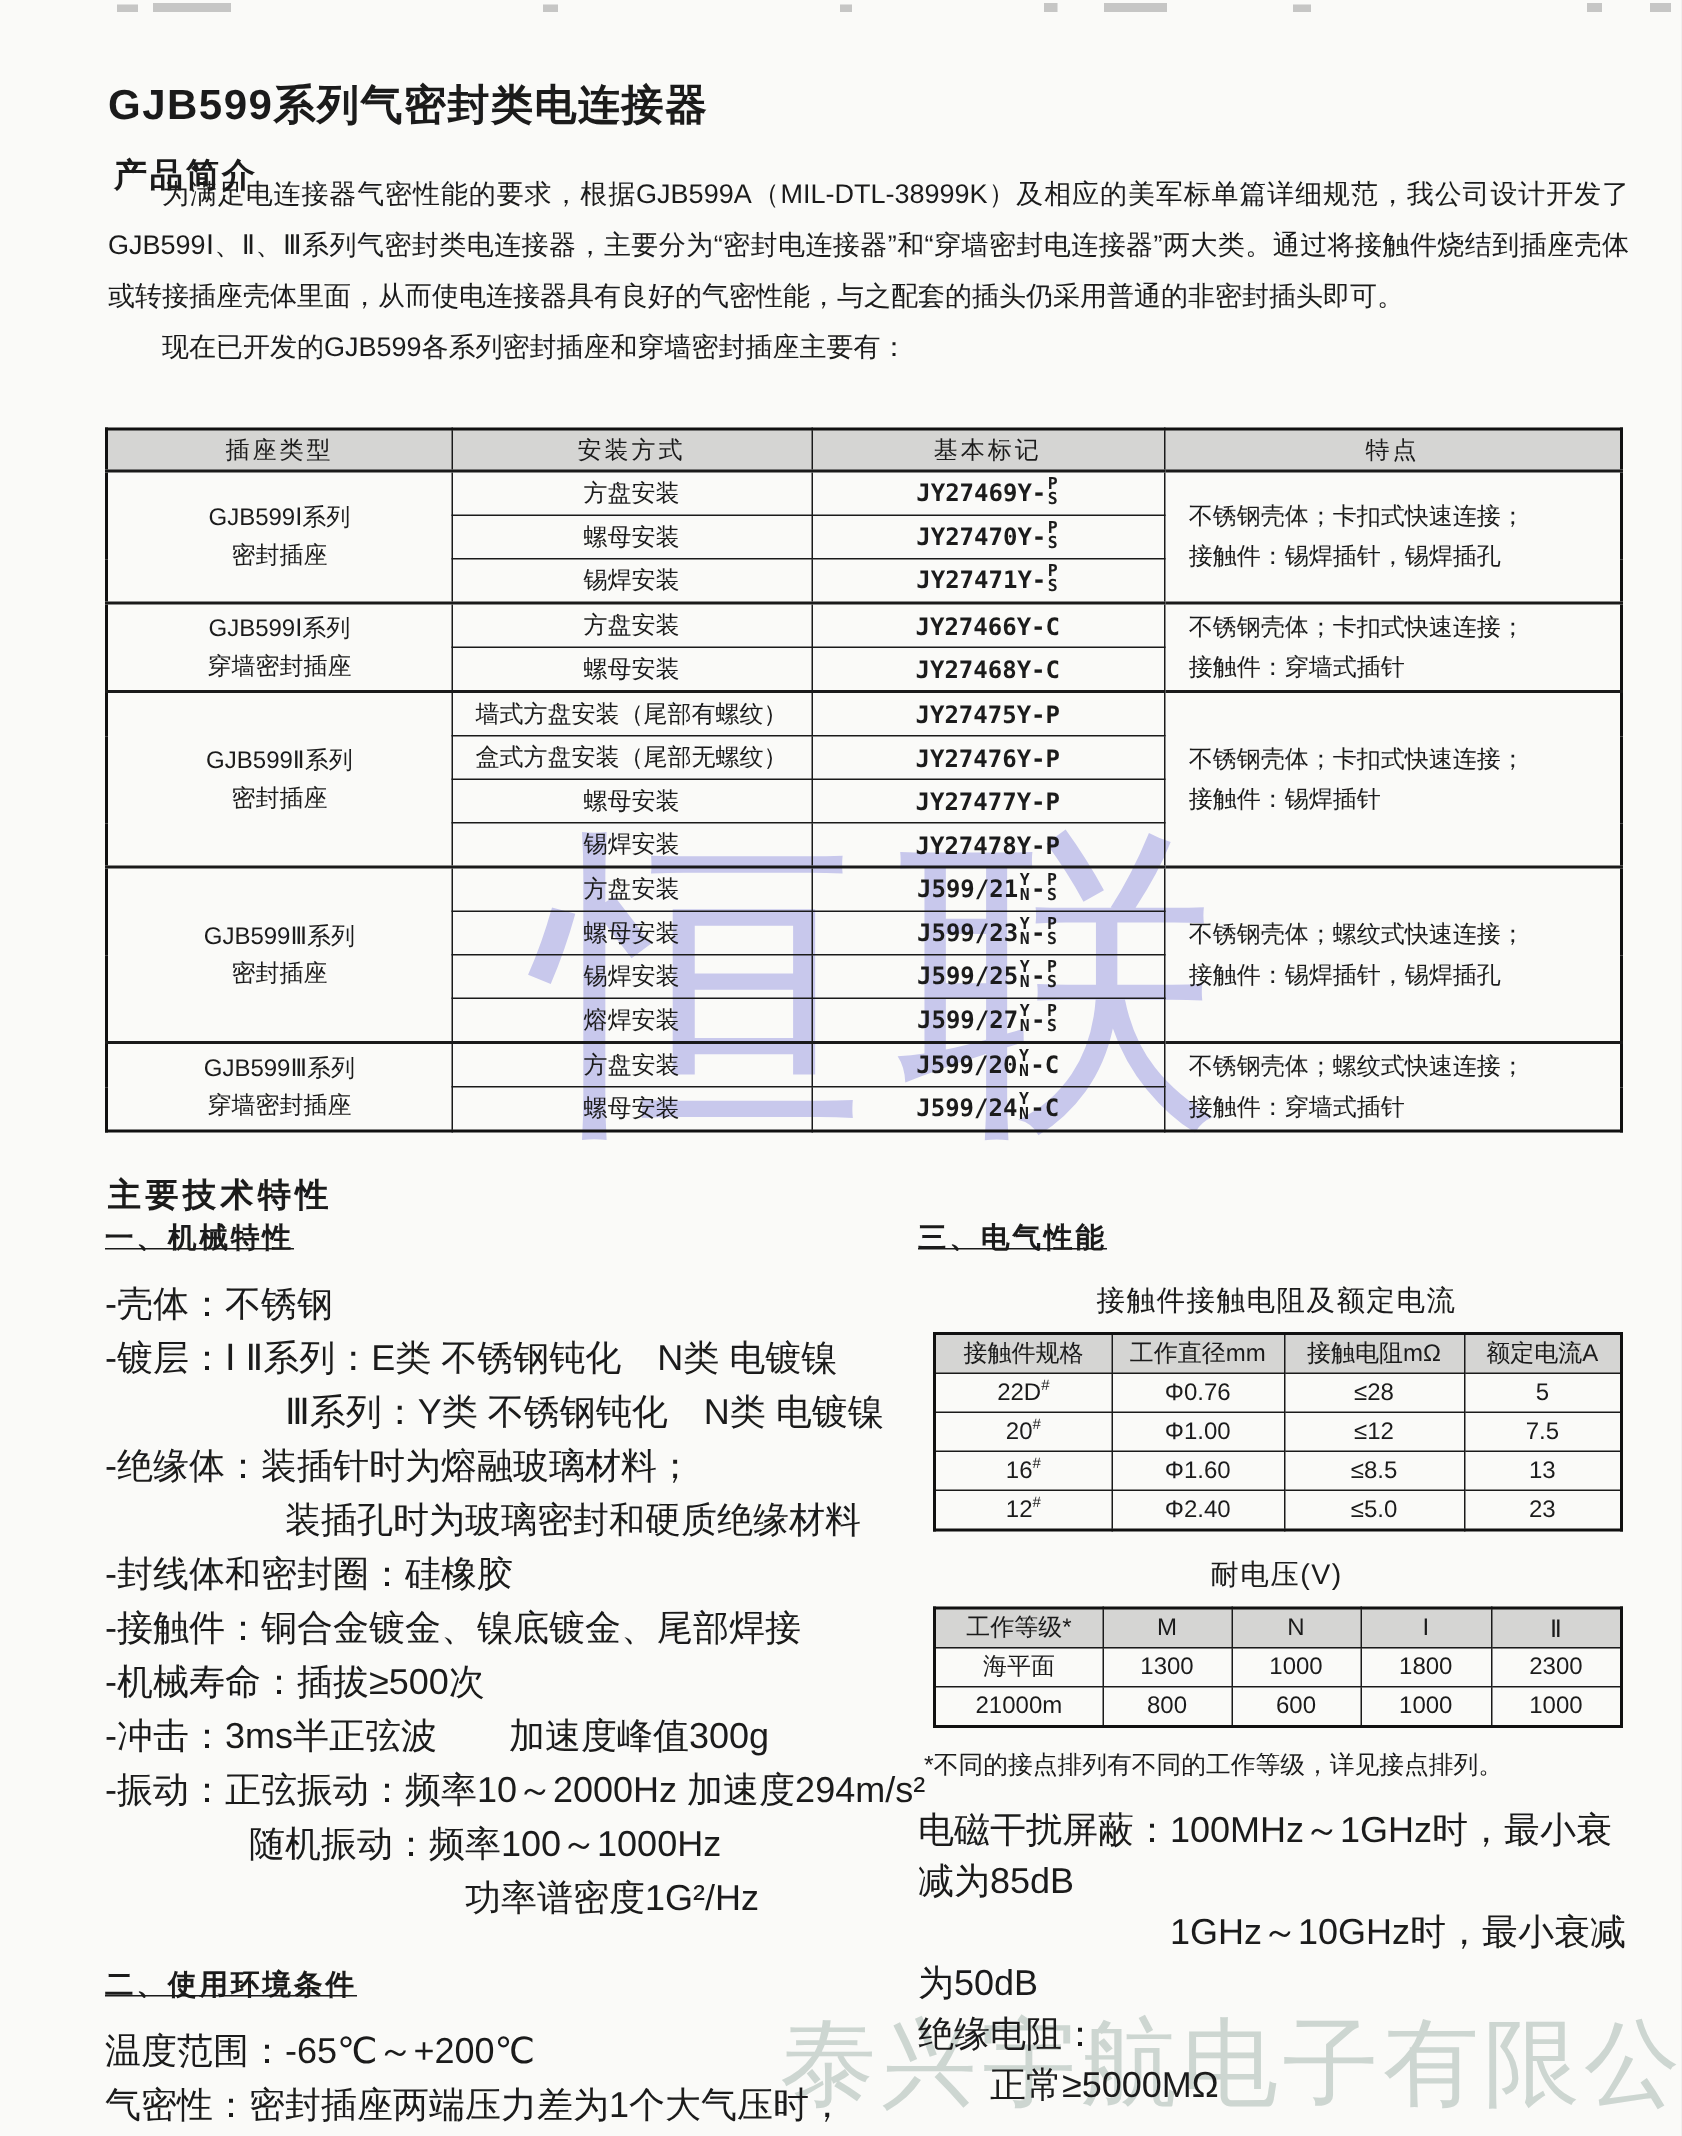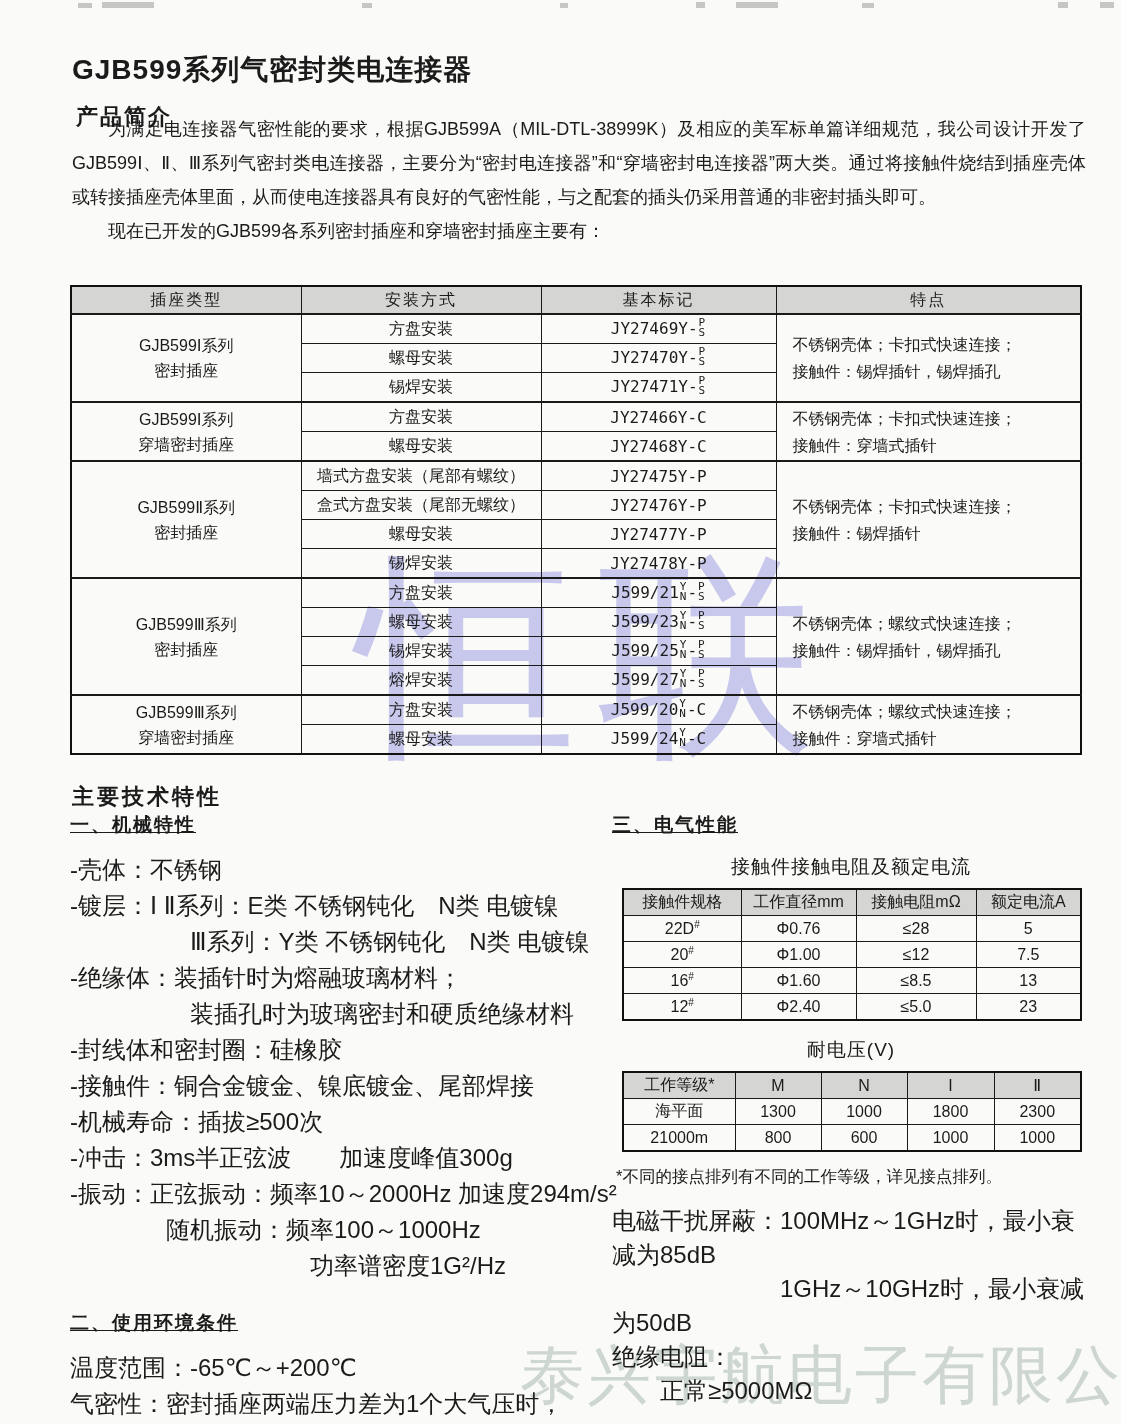--- a/index.html
+++ b/index.html
@@ -44,21 +44,21 @@
     border:1px solid #1a1a1a;text-align:center;vertical-align:middle;
     padding:0 4px;background:transparent;
   }
   .main-table th{background:#d5d5d3;height:26px;font-weight:400;letter-spacing:2px;}
   .main-table td{height:28px;}
   .main-table{border:2px solid #111;}
   .main-table tr.group-start td{border-top-width:2px;}
   .main-table thead tr th{border-bottom-width:2px;}
   .type-cell{white-space:pre-line;line-height:25px;}
   .feature-cell{text-align:left !important;padding-left:16px !important;white-space:pre-line;line-height:27px;}
-  .mark-cell{font-family:"DejaVu Sans Mono",monospace;font-size:16px;letter-spacing:0;}
+  .mark-cell{font-family:"DejaVu Sans Mono",monospace;font-size:16px;letter-spacing:0;font-weight:bold;}
   .stack{display:inline-flex;flex-direction:column;vertical-align:middle;margin:0 1px;position:relative;top:-1px;}
   .stack i{font-style:normal;display:block;font-size:11px;line-height:10px;text-align:center;}
   
   .tech-heading{position:absolute;left:72px;top:764px;font-size:22px;letter-spacing:3px;}
   .col-left{position:absolute;left:70px;top:812px;width:548px;}
   .col-right{position:absolute;left:612px;top:812px;width:480px;}
   .sub-heading{font-size:19px;font-weight:600;letter-spacing:2px;margin:0 0 14px 0;text-decoration:underline;}
   .line{font-size:24px;line-height:36px;white-space:pre-wrap;}
   .env-block{margin-top:26px;}
   

